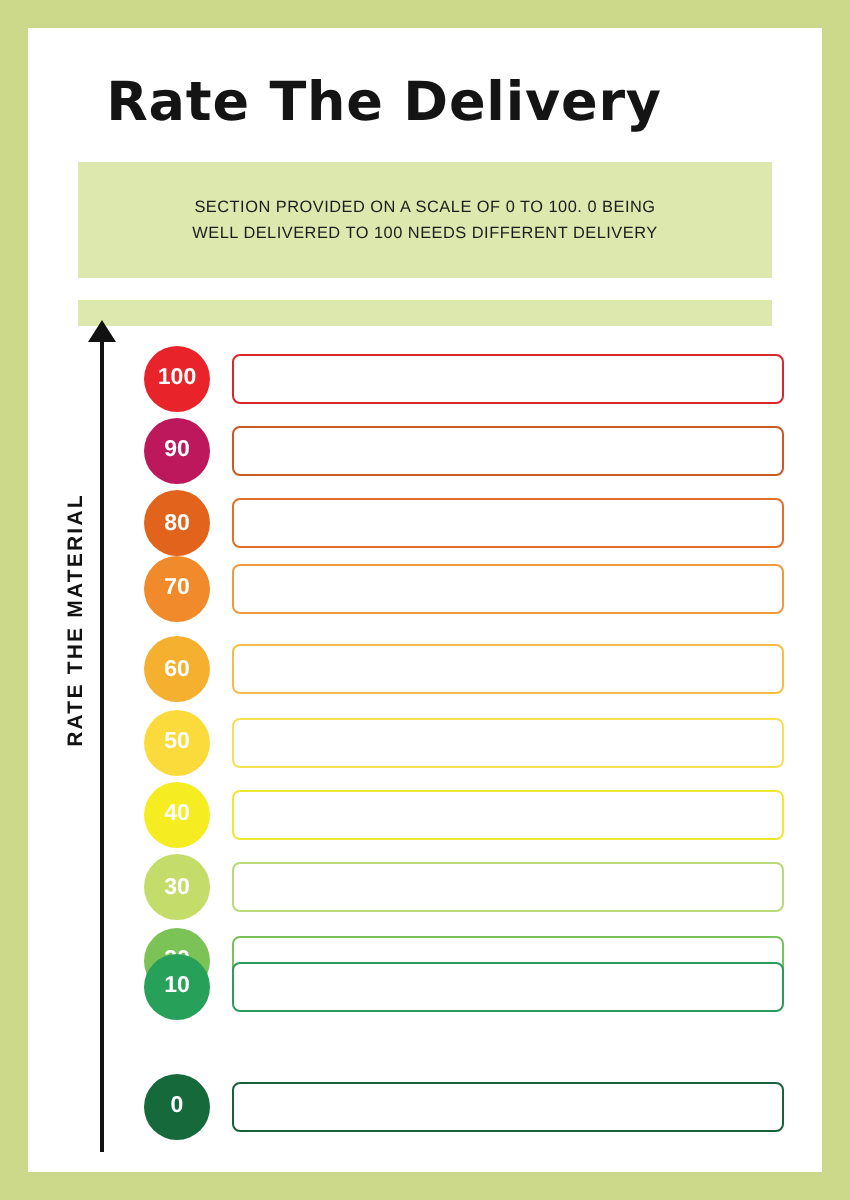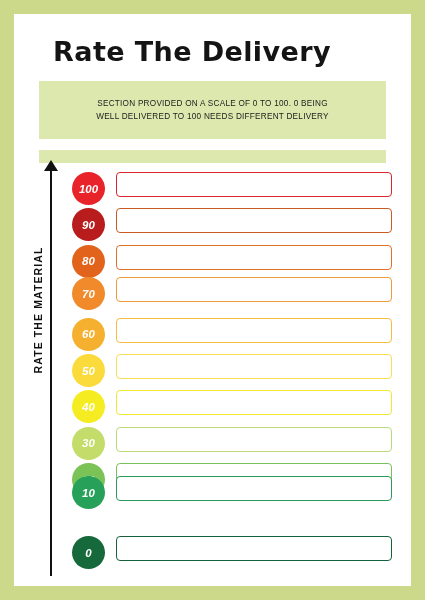--- a/index.html
+++ b/index.html
@@ -108,21 +108,21 @@
     top: 0;
     width: 397px;
     height: 572px;
   }
   .row {
     position: absolute;
     left: 58px;
     width: 320px;
     height: 34px;
     display: flex;
-    font-style: italic;
+    align-items: center;
   }
   .dot {
     width: 33px;
     height: 33px;
     border-radius: 50%;
     flex: 0 0 33px;
     display: flex;
     align-items: center;
     justify-content: center;
     color: #ffffff;
@@ -158,21 +158,21 @@
     <div class="axis-head"></div>
     <div class="axis"></div>
     <div class="axis-label">RATE THE MATERIAL</div>
 
     <div class="rows" id="rows">
         <div class="row" style="top: 158px;">
           <div class="dot" style="background: rgb(232, 35, 42);">100</div>
           <div class="field" style="border-color: rgb(216, 38, 44);"></div>
         </div>
         <div class="row" style="top: 194.4px;">
-          <div class="dot" style="background: #b91c1c;">90</div>
+          <div class="dot" style="background: #be185d;">90</div>
           <div class="field" style="border-color: rgb(200, 90, 34);"></div>
         </div>
         <div class="row" style="top: 230.8px;">
           <div class="dot" style="background: rgb(226, 100, 28);">80</div>
           <div class="field" style="border-color: rgb(224, 112, 42);"></div>
         </div>
         <div class="row" style="top: 263px;">
           <div class="dot" style="background: rgb(240, 138, 42);">70</div>
           <div class="field" style="border-color: rgb(239, 154, 60);"></div>
         </div>

